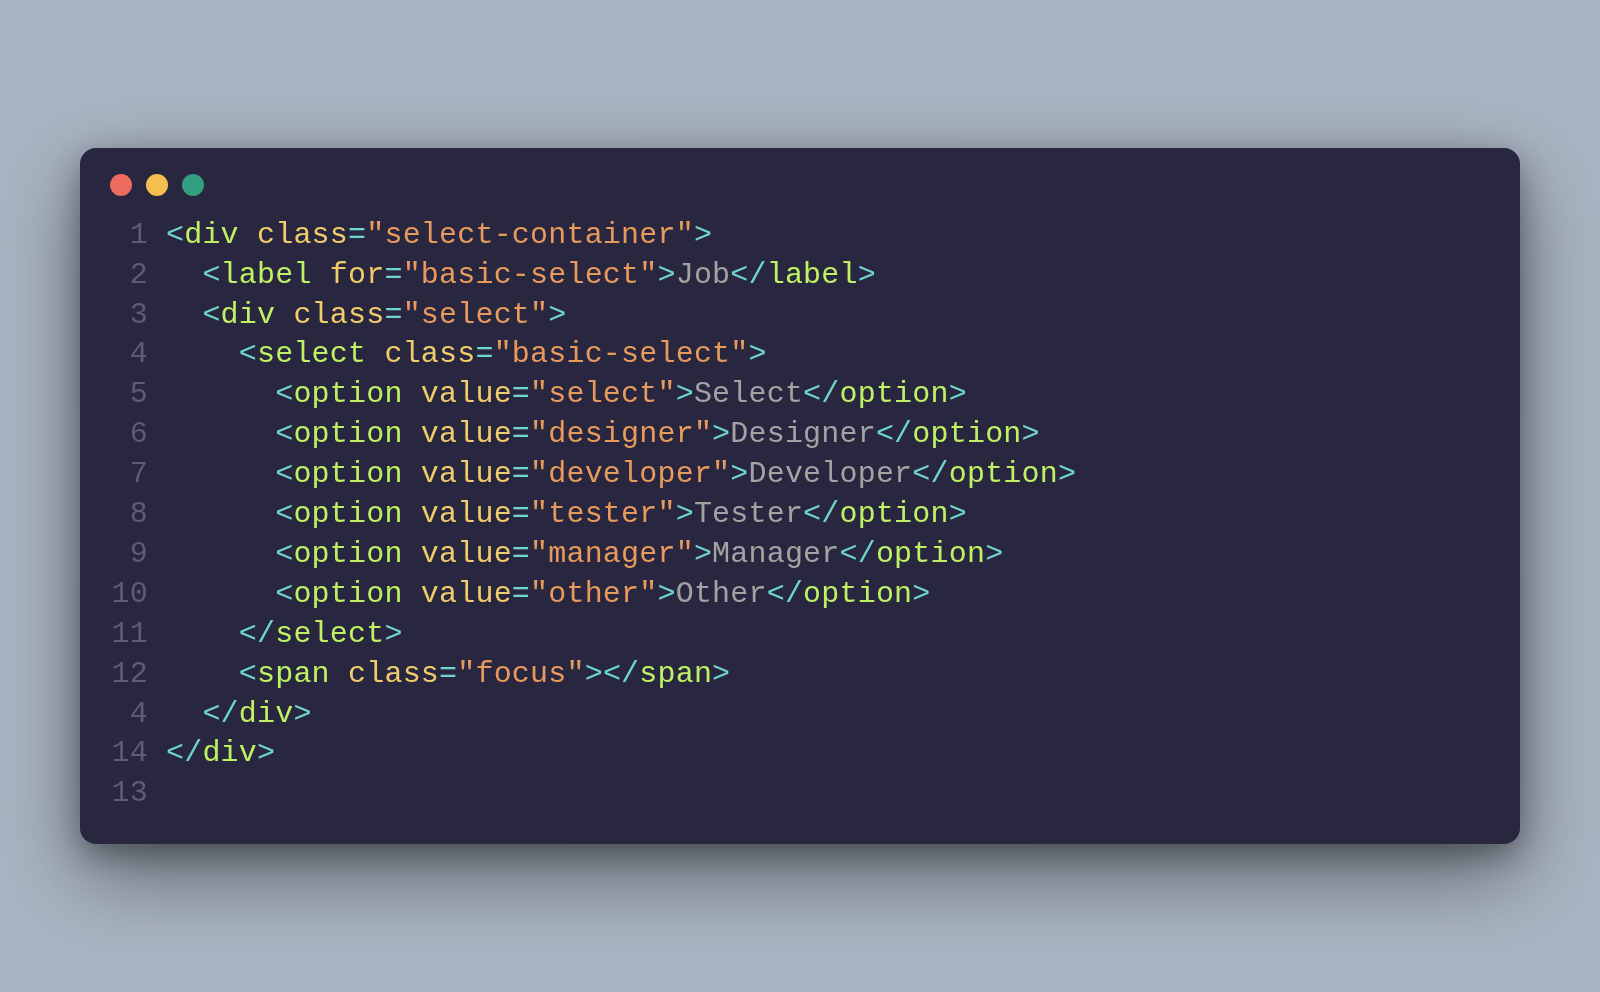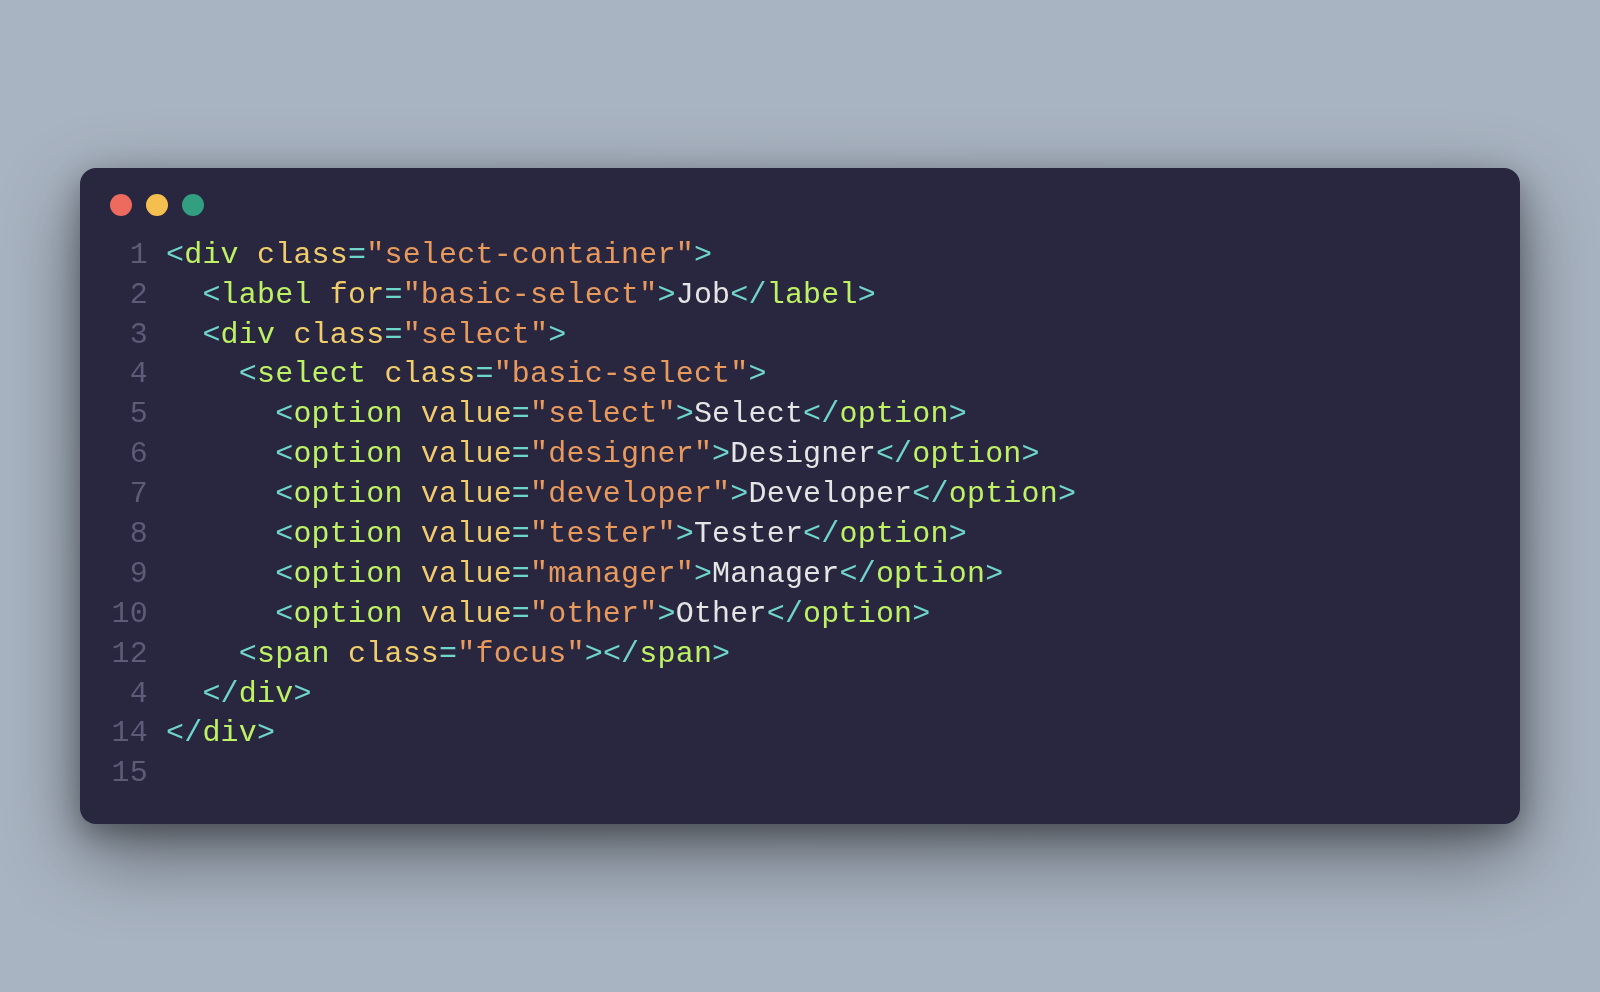--- a/index.html
+++ b/index.html
@@ -63,21 +63,21 @@
     user-select: none;
   }
   .code {
     color: #e6e2f5;
   }
   .c-bracket { color: #6fd6cc; }      
   .c-tag     { color: #bef264; }      
   .c-attr    { color: #f0cc6a; } 
   .c-eq      { color: #6fd6cc; }      
   .c-str     { color: #e89a5d; }      
-  .c-text    { color: #e5e5e5; }      
+  .c-text    { color: #a3a3a3; }      
 </style>
 </head>
 <body>
 
 <div class="outer-glow">
   <div class="editor-window">
     <div class="titlebar">
       <div class="traffic-light tl-red"></div>
       <div class="traffic-light tl-yellow"></div>
       <div class="traffic-light tl-green"></div>
@@ -86,19 +86,20 @@
         <div class="line"><span class="gutter">1</span><span class="code"><span class="c-bracket">&lt;</span><span class="c-tag">div</span><span class="c-text"> </span><span class="c-attr">class</span><span class="c-eq">=</span><span class="c-str">"select-container"</span><span class="c-bracket">&gt;</span></span></div>
         <div class="line"><span class="gutter">2</span><span class="code"><span>  </span><span class="c-bracket">&lt;</span><span class="c-tag">label</span><span class="c-text"> </span><span class="c-attr">for</span><span class="c-eq">=</span><span class="c-str">"basic-select"</span><span class="c-bracket">&gt;</span><span class="c-text">Job</span><span class="c-bracket">&lt;/</span><span class="c-tag">label</span><span class="c-bracket">&gt;</span></span></div>
         <div class="line"><span class="gutter">3</span><span class="code"><span>  </span><span class="c-bracket">&lt;</span><span class="c-tag">div</span><span class="c-text"> </span><span class="c-attr">class</span><span class="c-eq">=</span><span class="c-str">"select"</span><span class="c-bracket">&gt;</span></span></div>
         <div class="line"><span class="gutter">4</span><span class="code"><span>    </span><span class="c-bracket">&lt;</span><span class="c-tag">select</span><span class="c-text"> </span><span class="c-attr">class</span><span class="c-eq">=</span><span class="c-str">"basic-select"</span><span class="c-bracket">&gt;</span></span></div>
         <div class="line"><span class="gutter">5</span><span class="code"><span>      </span><span class="c-bracket">&lt;</span><span class="c-tag">option</span><span class="c-text"> </span><span class="c-attr">value</span><span class="c-eq">=</span><span class="c-str">"select"</span><span class="c-bracket">&gt;</span><span class="c-text">Select</span><span class="c-bracket">&lt;/</span><span class="c-tag">option</span><span class="c-bracket">&gt;</span></span></div>
         <div class="line"><span class="gutter">6</span><span class="code"><span>      </span><span class="c-bracket">&lt;</span><span class="c-tag">option</span><span class="c-text"> </span><span class="c-attr">value</span><span class="c-eq">=</span><span class="c-str">"designer"</span><span class="c-bracket">&gt;</span><span class="c-text">Designer</span><span class="c-bracket">&lt;/</span><span class="c-tag">option</span><span class="c-bracket">&gt;</span></span></div>
         <div class="line"><span class="gutter">7</span><span class="code"><span>      </span><span class="c-bracket">&lt;</span><span class="c-tag">option</span><span class="c-text"> </span><span class="c-attr">value</span><span class="c-eq">=</span><span class="c-str">"developer"</span><span class="c-bracket">&gt;</span><span class="c-text">Developer</span><span class="c-bracket">&lt;/</span><span class="c-tag">option</span><span class="c-bracket">&gt;</span></span></div>
         <div class="line"><span class="gutter">8</span><span class="code"><span>      </span><span class="c-bracket">&lt;</span><span class="c-tag">option</span><span class="c-text"> </span><span class="c-attr">value</span><span class="c-eq">=</span><span class="c-str">"tester"</span><span class="c-bracket">&gt;</span><span class="c-text">Tester</span><span class="c-bracket">&lt;/</span><span class="c-tag">option</span><span class="c-bracket">&gt;</span></span></div>
         <div class="line"><span class="gutter">9</span><span class="code"><span>      </span><span class="c-bracket">&lt;</span><span class="c-tag">option</span><span class="c-text"> </span><span class="c-attr">value</span><span class="c-eq">=</span><span class="c-str">"manager"</span><span class="c-bracket">&gt;</span><span class="c-text">Manager</span><span class="c-bracket">&lt;/</span><span class="c-tag">option</span><span class="c-bracket">&gt;</span></span></div>
         <div class="line"><span class="gutter">10</span><span class="code"><span>      </span><span class="c-bracket">&lt;</span><span class="c-tag">option</span><span class="c-text"> </span><span class="c-attr">value</span><span class="c-eq">=</span><span class="c-str">"other"</span><span class="c-bracket">&gt;</span><span class="c-text">Other</span><span class="c-bracket">&lt;/</span><span class="c-tag">option</span><span class="c-bracket">&gt;</span></span></div>
+        <div class="line"><span class="gutter">11</span><span class="code"><span>    </span><span class="c-bracket">&lt;/</span><span class="c-tag">select</span><span class="c-bracket">&gt;</span></span></div>
         <div class="line"><span class="gutter">12</span><span class="code"><span>    </span><span class="c-bracket">&lt;</span><span class="c-tag">span</span><span class="c-text"> </span><span class="c-attr">class</span><span class="c-eq">=</span><span class="c-str">"focus"</span><span class="c-bracket">&gt;</span><span class="c-bracket">&lt;/</span><span class="c-tag">span</span><span class="c-bracket">&gt;</span></span></div>
         <div class="line"><span class="gutter">4</span><span class="code"><span>  </span><span class="c-bracket">&lt;/</span><span class="c-tag">div</span><span class="c-bracket">&gt;</span></span></div>
         <div class="line"><span class="gutter">14</span><span class="code"><span class="c-bracket">&lt;/</span><span class="c-tag">div</span><span class="c-bracket">&gt;</span></span></div>
-        <div class="line"><span class="gutter">15</span><span class="code">&nbsp;</span></div>
+        <div class="line"><span class="gutter">13</span><span class="code">&nbsp;</span></div>
       </div>
   </div>
 </div>
 
 </body></html>

